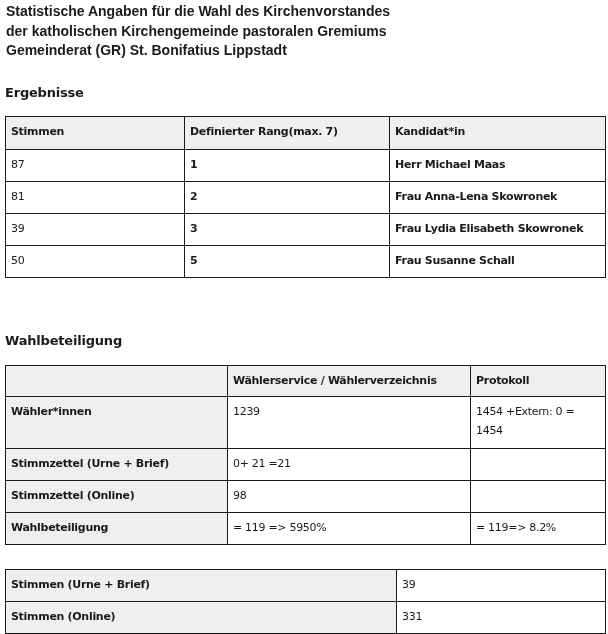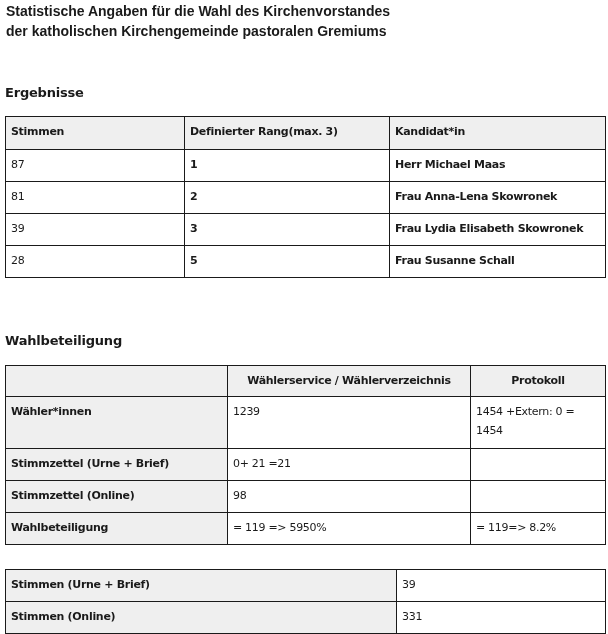--- a/index.html
+++ b/index.html
@@ -23,65 +23,66 @@
       border: 1px solid #1a1a1a; vertical-align: top; padding: 5px 5px 0 5px;
       line-height: 19px; overflow: hidden; white-space: nowrap; letter-spacing: -0.3px;
     }
     .shade { background: #efefef; }
     .b { font-weight: bold; }
     .wrap { white-space: normal; }
     #t1 { left: 5px; top: 116px; width: 600px; }
     #t1 tr.h td { height: 27px; font-weight: bold; }
     #t1 tr.r td { height: 26px; }
     #t2 { left: 5px; top: 365px; width: 600px; }
-    #t2 tr.h td { height: 25px; text-align: center; }
+    #t2 tr.h td { height: 25px; }
     #t2 tr.tall td { height: 46px; }
     #t2 tr.r td { height: 26px; margin-top: 15px; }
     #t3 { left: 5px; top: 569px; width: 600px; }
     #t3 tr td { height: 26px; margin-top: 12px; }
   </style>
 </head>
 <body>
 
 <div class="title">
   <div>Statistische Angaben für die Wahl des Kirchenvorstandes</div>
   <div>der katholischen Kirchengemeinde pastoralen Gremiums</div>
+  <div>Gemeinderat (GR) St. Bonifatius Lippstadt</div>
 </div>
 
 <div class="section-heading" style="top:85px;text-align:center;">Ergebnisse</div>
 
 <table id="t1">
   <colgroup>
       <col style="width:179px">
       <col style="width:205px">
       <col style="width:216px">
     </colgroup>
   <tbody>
       <tr class="h shade">
     <td>Stimmen</td>
-    <td>Definierter Rang(max. 3)</td>
+    <td>Definierter Rang(max. 7)</td>
     <td>Kandidat*in</td>
   </tr>
   <tr class="r">
     <td>87</td>
     <td class="b">1</td>
     <td class="b">Herr Michael Maas</td>
   </tr>
   <tr class="r">
     <td>81</td>
     <td class="b">2</td>
     <td class="b">Frau Anna-Lena Skowronek</td>
   </tr>
   <tr class="r">
     <td>39</td>
     <td class="b">3</td>
     <td class="b">Frau Lydia Elisabeth Skowronek</td>
   </tr>
   <tr class="r">
-    <td>28</td>
+    <td>50</td>
     <td class="b">5</td>
     <td class="b">Frau Susanne Schall</td>
   </tr>
 </tbody>
   </table>
 
 <div class="section-heading" style="top:333px;">Wahlbeteiligung</div>
 
 <table id="t2">
   <colgroup>

